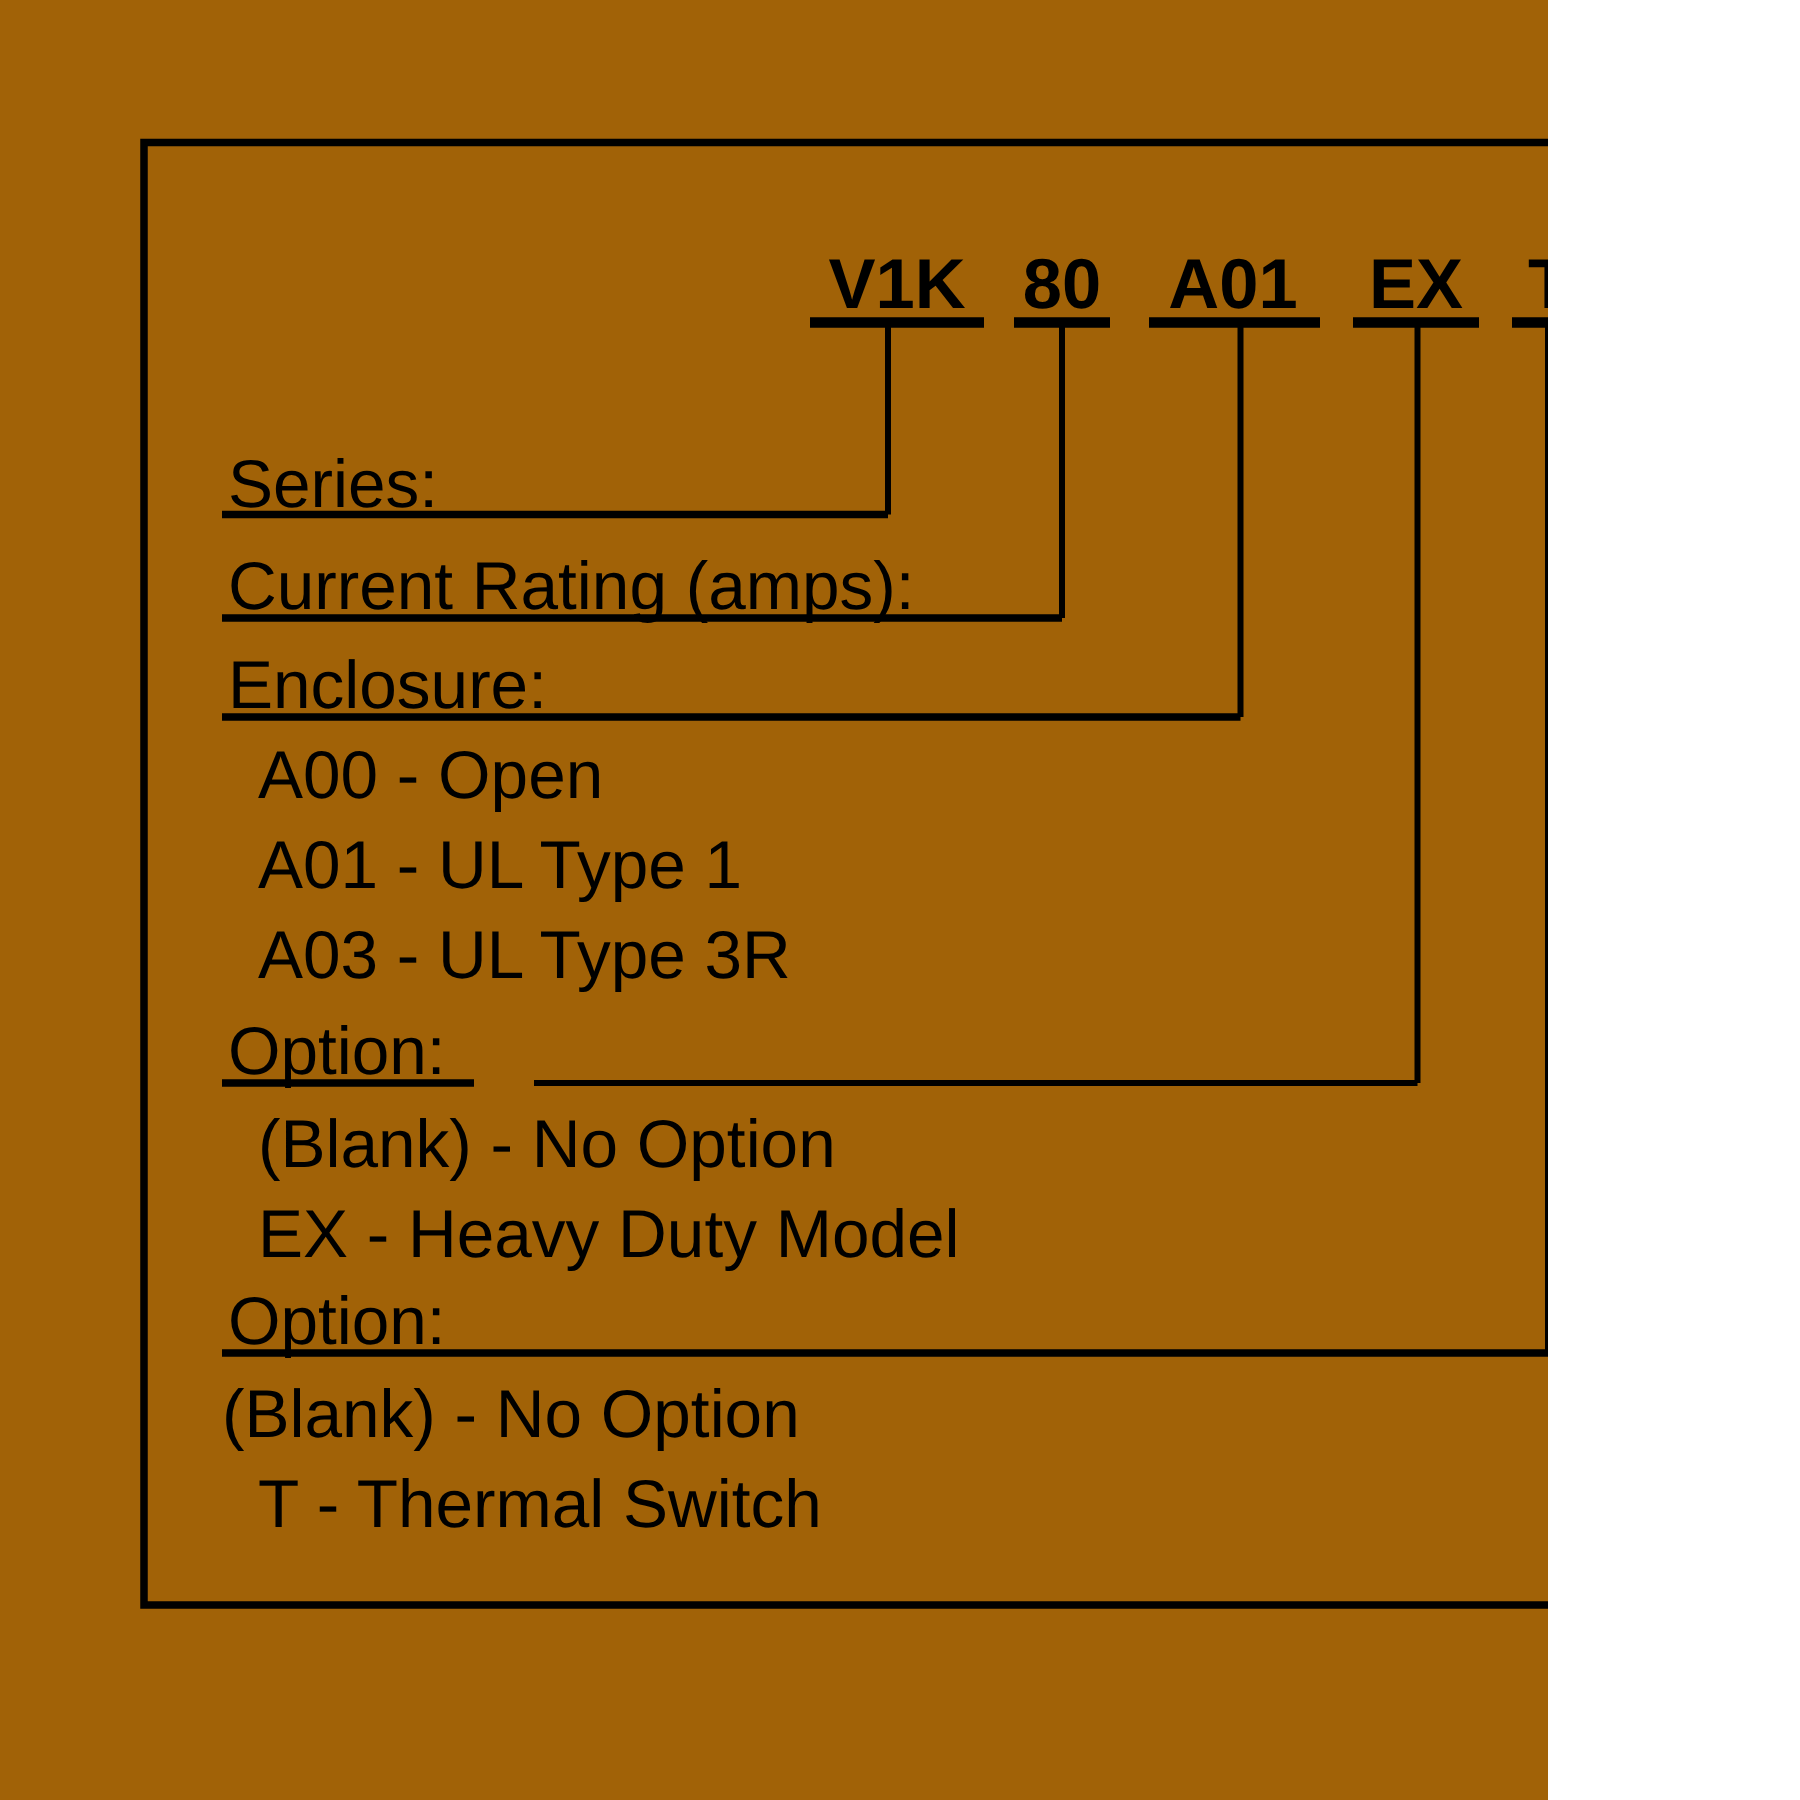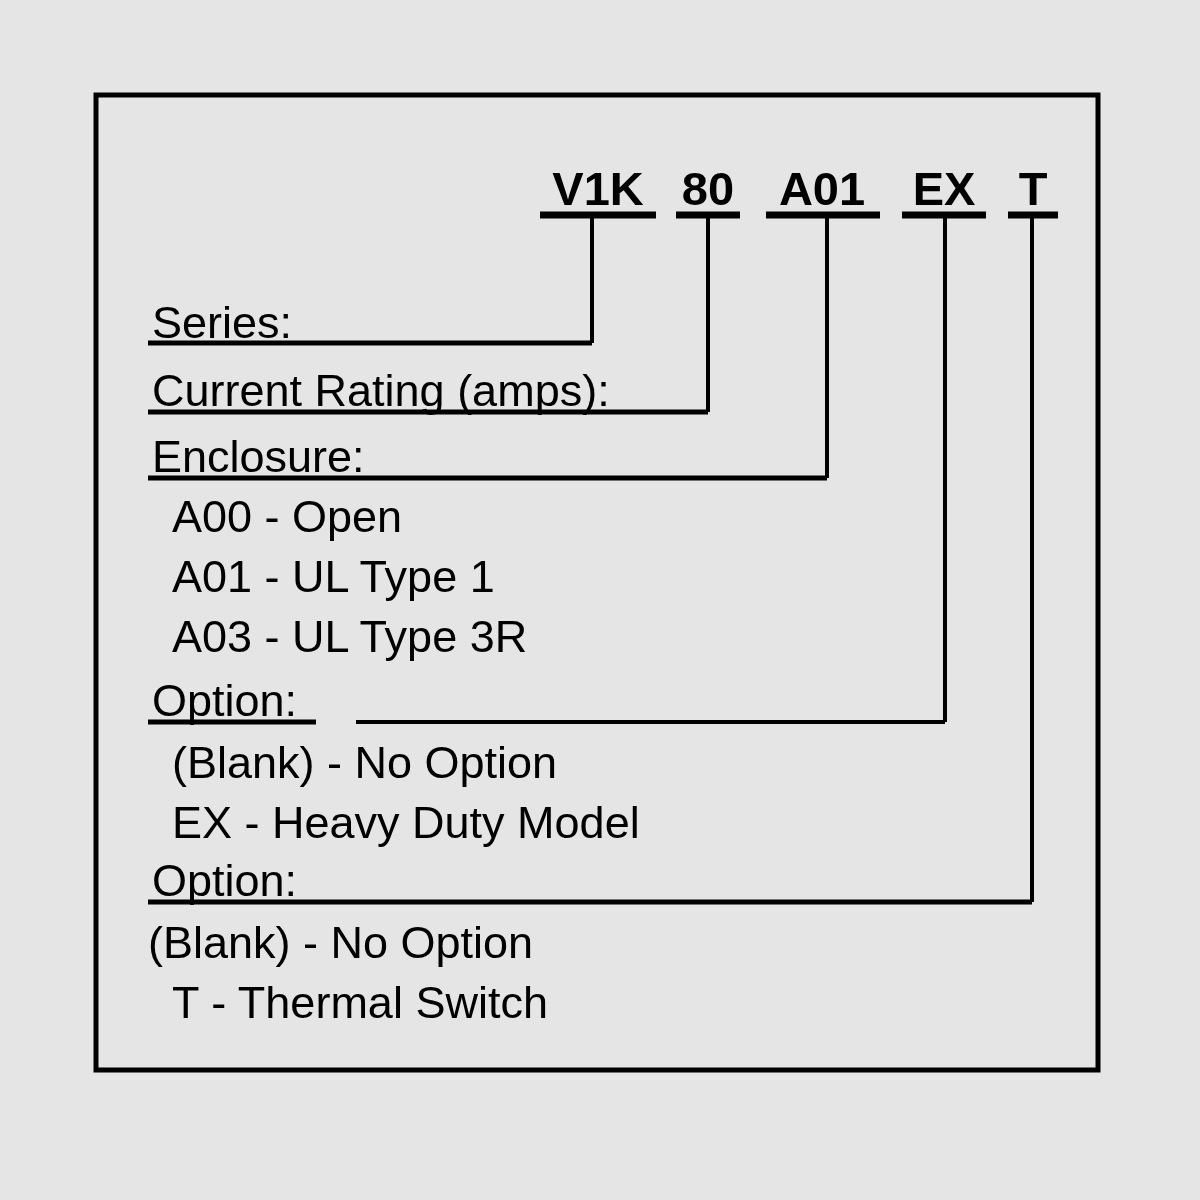--- a/index.html
+++ b/index.html
@@ -2,23 +2,23 @@
 <html><head>
 <meta charset="utf-8">
 <style>
   html, body {
     margin: 0;
     padding: 0;
     background: #ffffff;
   }
   #stage {
     position: relative;
-    width: 1200px;
+    width: 1032px;
     height: 1200px;
-    background: #e5e5e5;
+    background: #a16207;
     font-family: "Liberation Sans", sans-serif;
     overflow: hidden;
   }
   #diagram-svg {
     position: absolute;
     left: 0;
     top: 0;
     width: 1200px;
     height: 1200px;
   }

